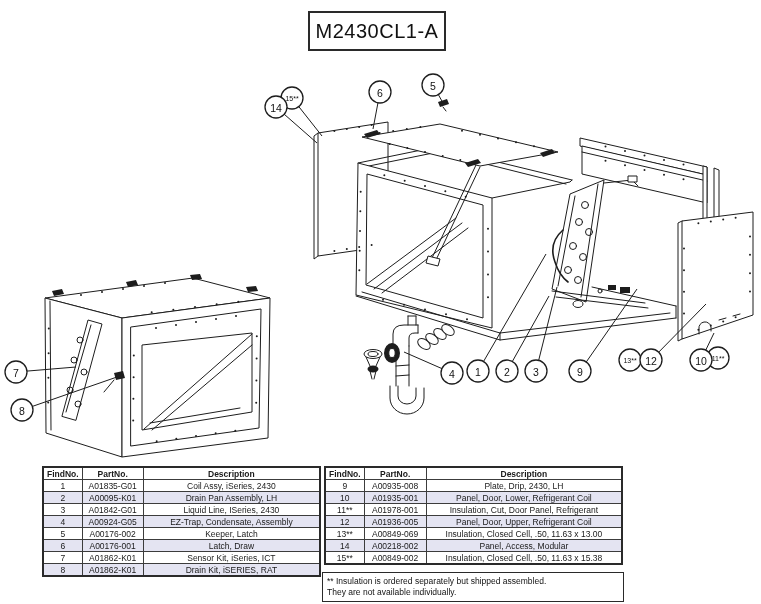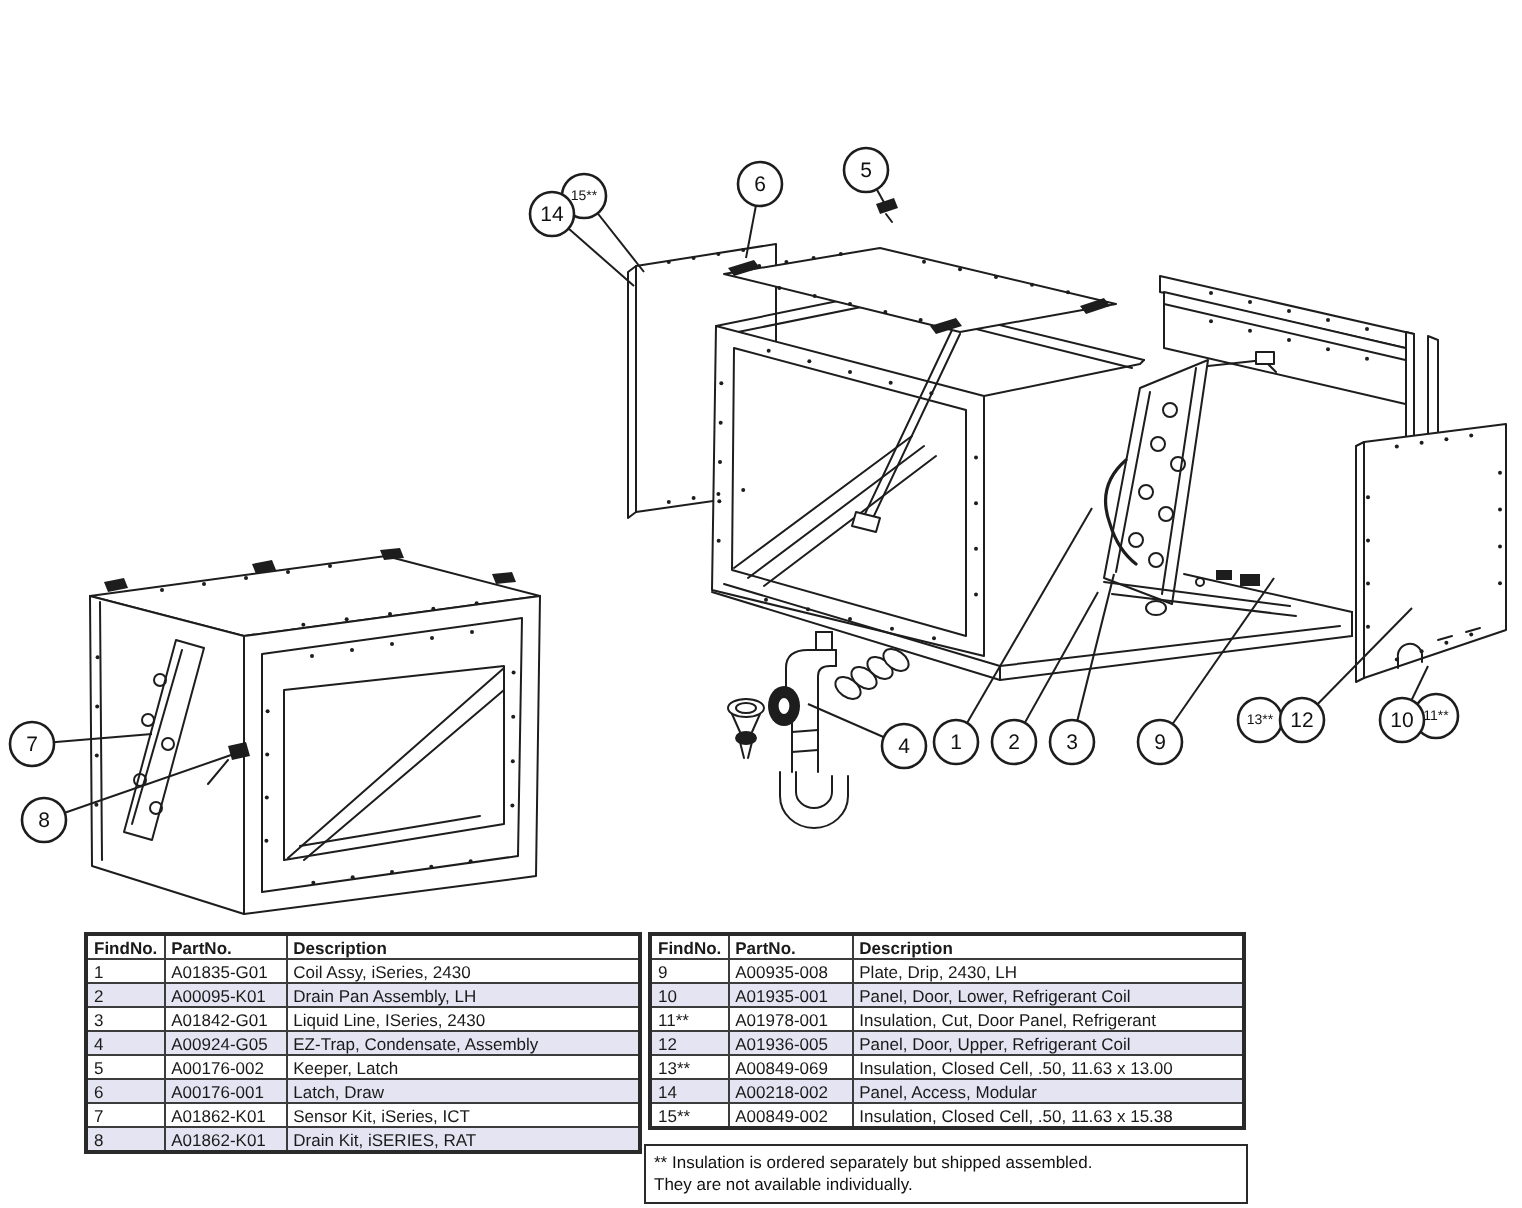--- a/index.html
+++ b/index.html
@@ -9,32 +9,35 @@
         border:2px solid #2a2a2a;display:flex;align-items:center;justify-content:center;
         font-size:20px;letter-spacing:.5px;color:#111;background:#fff;}
   svg.art{position:absolute;left:0;top:0;width:761px;height:604px;}
   .ln{stroke:#1d1d1d;fill:none;stroke-width:1;stroke-linejoin:round;stroke-linecap:round;}
   .fw{stroke:#1d1d1d;fill:#ffffff;stroke-width:1;stroke-linejoin:round;}
   .dk{fill:#1d1d1d;stroke:none;}
   .parts-table{position:absolute;border-collapse:collapse;background:#fff;border:2px solid #2a2a2a;}
   .parts-table.left{left:42px;top:466px;}
   .parts-table.right{left:324px;top:466px;}
   .parts-table th,.parts-table td{border:1px solid #3c3c3c;font-size:8.5px;height:11px;
-        line-height:10px;padding:0 3px;white-space:nowrap;overflow:hidden;text-align:left;
+        line-height:10px;padding:0 3px;white-space:nowrap;overflow:hidden;text-align:center;
         font-family:"Liberation Sans",sans-serif;color:#1a1a1a;}
   .parts-table th{font-weight:bold;background:#fff;}
   .parts-table tbody tr:nth-child(even) td{background:#e4e4f2;}
   .note-box{position:absolute;left:322px;top:572px;width:292px;border:1.5px solid #2a2a2a;
         background:#fff;font-size:8.5px;line-height:11px;padding:3px 4px;color:#111;}
 </style>
 </head>
 <body>
 
 <div class="page">
 
+  <div class="title-box">
+    <span>M2430CL1-A</span>
+  </div>
 
   <svg class="art" viewBox="0 0 761 604">
 
     <g>
       <polygon class="fw" points="318,133 388,122 388,246 318,256"></polygon>
       <polyline class="ln" points="318,133 314,136 314,259 318,256"></polyline>
     </g>
 
     <g>
 

